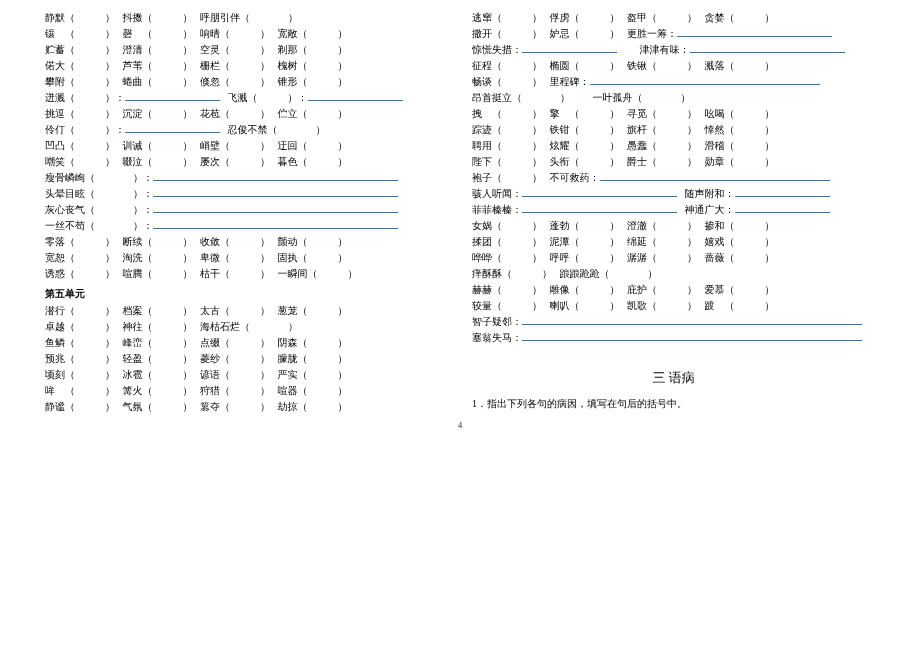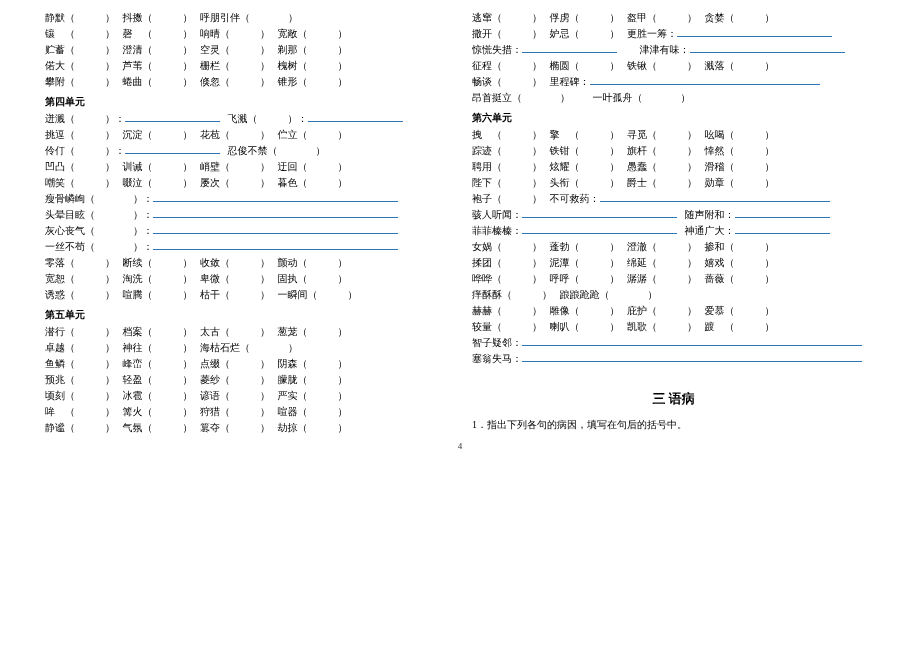--- a/index.html
+++ b/index.html
@@ -43,21 +43,21 @@
       border-bottom: 1px solid #2E75B6;
       display: inline-block;
       height: 10px;
       vertical-align: baseline;
     }
     .ul-med { width: 95px; }
     .ul-long { width: 155px; }
     .ul-fill { width: 245px; }
     .section-title {
       font-size: 13px;
-      font-weight: bold;
+      font-weight: normal;
       text-align: center;
       margin-top: 22px;
       margin-bottom: 7px;
     }
     .subtitle-bold {
       font-size: 10px;
       font-weight: normal;
       margin-top:3px;
     }
     .page-num {
@@ -97,21 +97,20 @@
       <span>栅栏</span>（<span class="gap"></span>）&nbsp;&nbsp;
       <span>槐树</span>（<span class="gap"></span>）
     </div>
     <div class="row">
       <span>攀附</span>（<span class="gap"></span>）&nbsp;&nbsp;
       <span>蜷曲</span>（<span class="gap"></span>）&nbsp;&nbsp;
       <span>倏忽</span>（<span class="gap"></span>）&nbsp;&nbsp;
       <span>锥形</span>（<span class="gap"></span>）
     </div>
 
-    <div class="unit-title">第四单元</div>
     <div class="row">
       <span>迸溅</span>（<span class="gap"></span>）：<span class="underline ul-med"></span>&nbsp;&nbsp;
       <span>飞溅</span>（<span class="gap"></span>）：<span class="underline ul-med"></span>
     </div>
     <div class="row">
       <span>挑逗</span>（<span class="gap"></span>）&nbsp;&nbsp;
       <span>沉淀</span>（<span class="gap"></span>）&nbsp;&nbsp;
       <span>花苞</span>（<span class="gap"></span>）&nbsp;&nbsp;
       <span>伫立</span>（<span class="gap"></span>）
     </div>
@@ -230,21 +229,20 @@
     </div>
     <div class="row">
       <span>畅谈</span>（<span class="gap"></span>）&nbsp;&nbsp;
       <span>里程碑：</span><span class="underline" style="width:230px"></span>
     </div>
     <div class="row">
       <span>昂首挺立</span>（<span class="gap-lg"></span>）&nbsp;&nbsp;&nbsp;&nbsp;&nbsp;&nbsp;&nbsp;&nbsp;
       <span>一叶孤舟</span>（<span class="gap-lg"></span>）
     </div>
 
-    <div class="unit-title">第六单元</div>
     <div class="row">
       <span>拽</span>&nbsp;&nbsp;&nbsp;&nbsp;（<span class="gap"></span>）&nbsp;&nbsp;
       <span>擎</span>&nbsp;&nbsp;&nbsp;&nbsp;（<span class="gap"></span>）&nbsp;&nbsp;
       <span>寻觅</span>（<span class="gap"></span>）&nbsp;&nbsp;
       <span>吆喝</span>（<span class="gap"></span>）
     </div>
     <div class="row">
       <span>踪迹</span>（<span class="gap"></span>）&nbsp;&nbsp;
       <span>铁钳</span>（<span class="gap"></span>）&nbsp;&nbsp;
       <span>旗杆</span>（<span class="gap"></span>）&nbsp;&nbsp;

